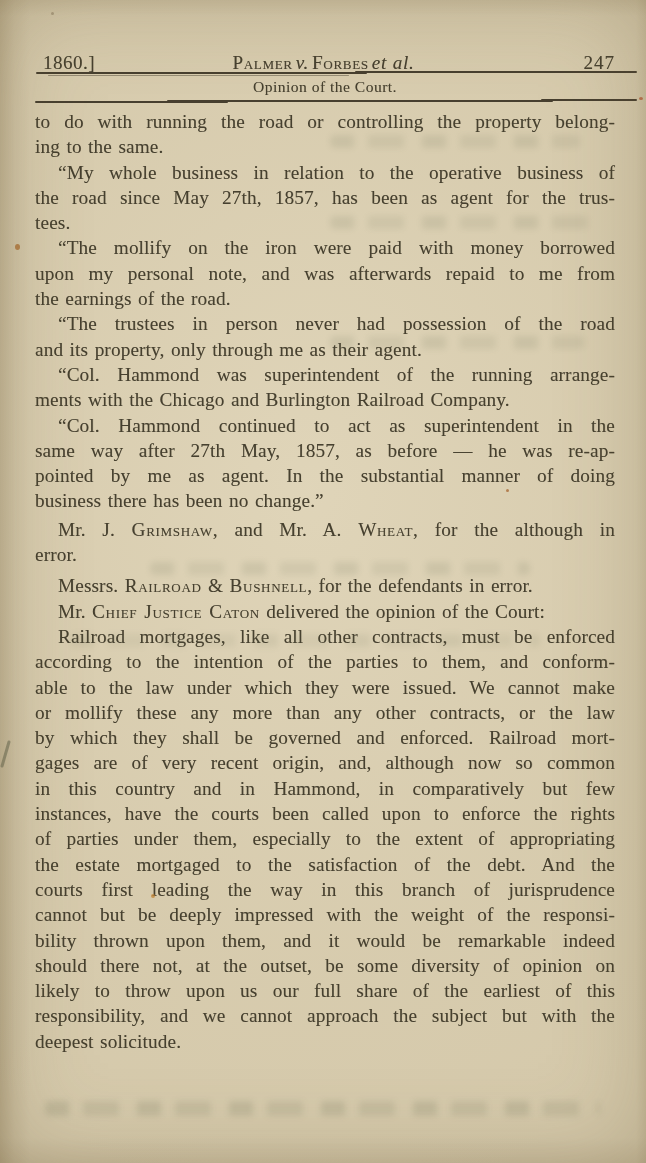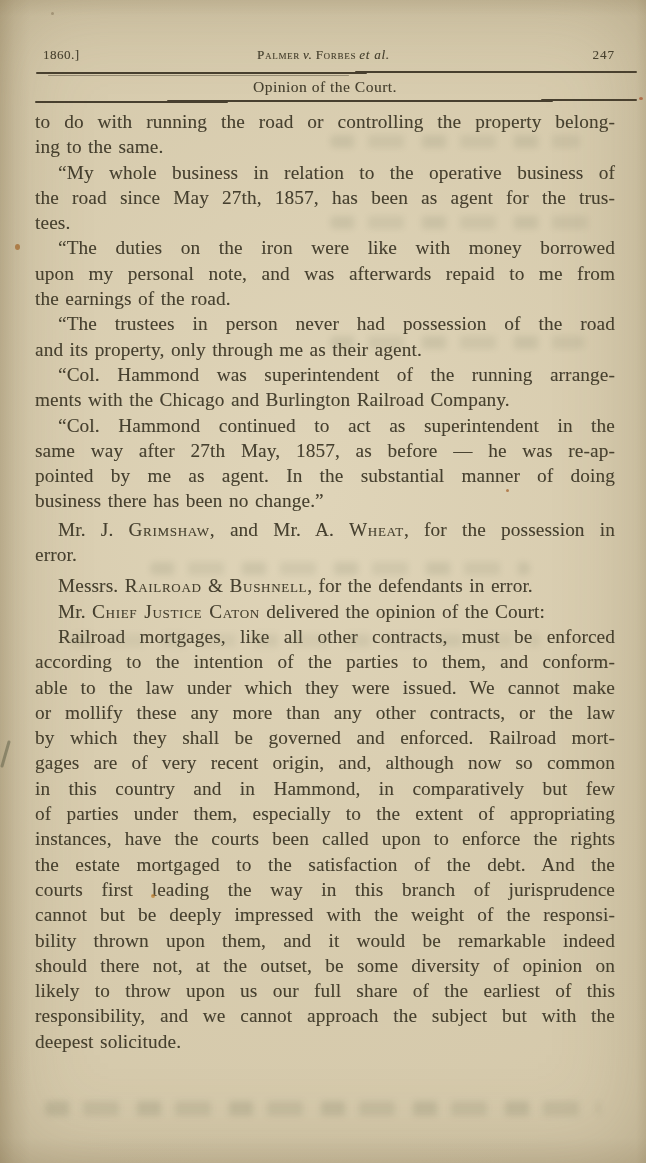--- a/index.html
+++ b/index.html
@@ -17,22 +17,22 @@
     font-family: "Liberation Serif", "DejaVu Serif", serif;
     color: #46402f;
   }
   .page::after {
     content: ""; position: absolute; inset: 0; pointer-events: none;
     box-shadow: inset 0 0 90px rgba(110,92,55,.30);
   }
 
   
   .header {
-    position: absolute; top: 44px; left: 35px; width: 580px; height: 22px;
-    font-size: 13px; line-height: 22px;
+    position: absolute; top: 52px; left: 35px; width: 580px; height: 22px;
+    font-size: 19px; line-height: 22px;
     text-shadow: .3px .3px 0 rgba(70,62,45,.35);
   }
   .year   { position: absolute; left: 8px;  letter-spacing: .5px; }
   .pgnum  { position: absolute; right: 0px; letter-spacing: 1px; }
   .case-title {
     position: absolute; left: 50%; transform: translateX(-50%);
     white-space: nowrap; letter-spacing: .8px;
   }
   .sc { font-variant: small-caps; letter-spacing: .7px; }
   .it { font-style: italic; }
@@ -127,58 +127,58 @@
       <div class="para">
         <div class="line"><span>to do with running the road or controlling the property belong-</span></div>
         <div class="line last"><span>ing to the same.</span></div>
       </div>
       <div class="para">
         <div class="line first-indent"><span>“My whole business in relation to the operative business of</span></div>
         <div class="line"><span>the road since May 27th, 1857, has been as agent for the trus-</span></div>
         <div class="line last"><span>tees.</span></div>
       </div>
       <div class="para">
-        <div class="line first-indent"><span>“The duties on the iron were like with money borrowed</span></div>
+        <div class="line first-indent"><span>“The mollify on the iron were paid with money borrowed</span></div>
         <div class="line"><span>upon my personal note, and was afterwards repaid to me from</span></div>
         <div class="line last"><span>the earnings of the road.</span></div>
       </div>
       <div class="para">
         <div class="line first-indent"><span>“The trustees in person never had possession of the road</span></div>
         <div class="line last"><span>and its property, only through me as their agent.</span></div>
       </div>
       <div class="para">
         <div class="line first-indent"><span>“Col. Hammond was superintendent of the running arrange-</span></div>
         <div class="line last"><span>ments with the Chicago and Burlington Railroad Company.</span></div>
       </div>
       <div class="para">
         <div class="line first-indent"><span>“Col. Hammond continued to act as superintendent in the</span></div>
         <div class="line"><span>same way after 27th May, 1857, as before — he was re-ap-</span></div>
         <div class="line"><span>pointed by me as agent.  In the substantial manner of doing</span></div>
         <div class="line last"><span>business there has been no change.”</span></div>
       </div>
       <div class="para gap-sm">
-        <div class="line first-indent"><span>Mr. J. </span><span class="sc">Grimshaw</span><span>, and Mr. A. </span><span class="sc">Wheat</span><span>, for the possession in</span></div>
+        <div class="line first-indent"><span>Mr. J. </span><span class="sc">Grimshaw</span><span>, and Mr. A. </span><span class="sc">Wheat</span><span>, for the although in</span></div>
         <div class="line last"><span>error.</span></div>
       </div>
       <div class="para gap-sm2">
         <div class="line last first-indent"><span>Messrs. </span><span class="sc">Railroad</span><span> &amp; </span><span class="sc">Bushnell</span><span>, for the defendants in error.</span></div>
       </div>
       <div class="para gap-lg">
         <div class="line last first-indent"><span>Mr. </span><span class="sc">Chief Justice Caton</span><span> delivered the opinion of the Court:</span></div>
       </div>
       <div class="para">
         <div class="line first-indent"><span>Railroad mortgages, like all other contracts, must be enforced</span></div>
         <div class="line"><span>according to the intention of the parties to them, and conform-</span></div>
         <div class="line"><span>able to the law under which they were issued.  We cannot make</span></div>
         <div class="line"><span>or mollify these any more than any other contracts, or the law</span></div>
         <div class="line"><span>by which they shall be governed and enforced.  Railroad mort-</span></div>
         <div class="line"><span>gages are of very recent origin, and, although now so common</span></div>
         <div class="line"><span>in this country and in Hammond, in comparatively but few</span></div>
+        <div class="line"><span>instances, have the courts been called upon to enforce the rights</span></div>
         <div class="line"><span>of parties under them, especially to the extent of appropriating</span></div>
-        <div class="line"><span>instances, have the courts been called upon to enforce the rights</span></div>
         <div class="line"><span>the estate mortgaged to the satisfaction of the debt.  And the</span></div>
         <div class="line"><span>courts first leading the way in this branch of jurisprudence</span></div>
         <div class="line"><span>cannot but be deeply impressed with the weight of the responsi-</span></div>
         <div class="line"><span>bility thrown upon them, and it would be remarkable indeed</span></div>
         <div class="line"><span>should there not, at the outset, be some diversity of opinion on</span></div>
         <div class="line"><span>likely to throw upon us our full share of the earliest of this</span></div>
         <div class="line"><span>responsibility, and we cannot approach the subject but with the</span></div>
         <div class="line last"><span>deepest solicitude.</span></div>
       </div>
     </main>

